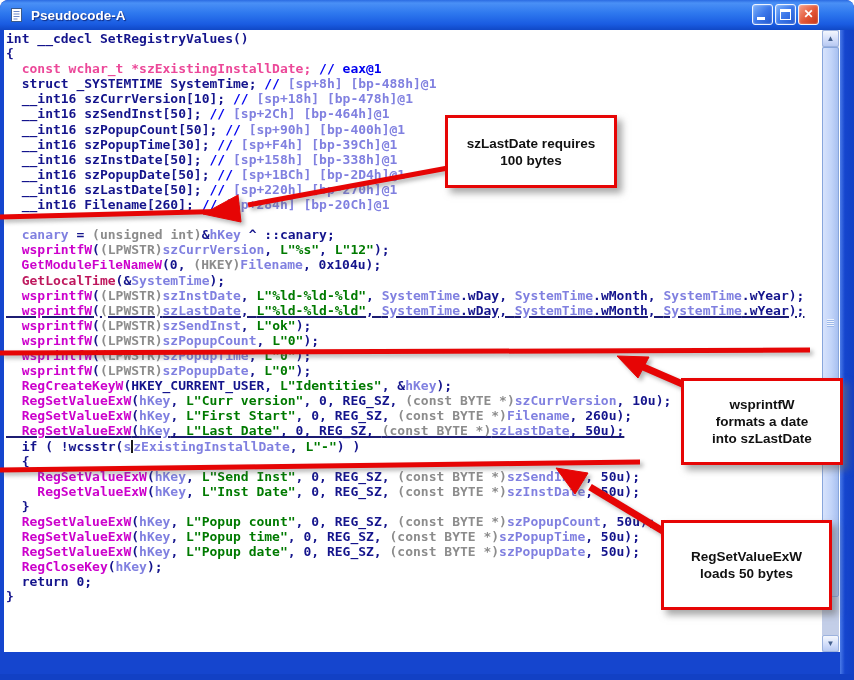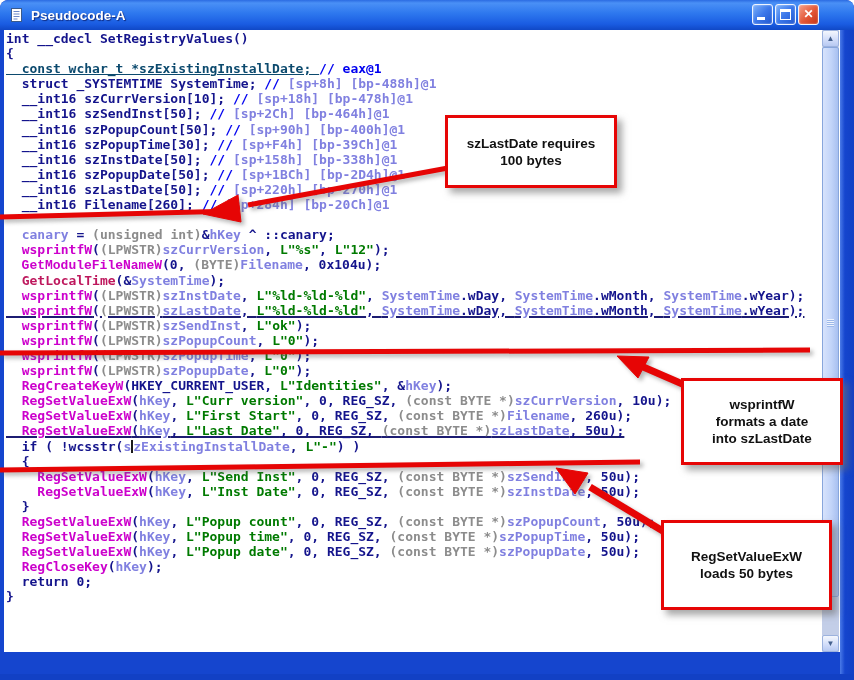--- a/index.html
+++ b/index.html
@@ -86,34 +86,34 @@
       <div class="cap-btn close">
         <span>✕</span>
       </div>
     </div>
   </div>
 
   <div id="client">
     <div id="code">
         <div class="cl"><span style="color: rgb(20, 20, 140);">int __cdecl SetRegistryValues()</span></div>
         <div class="cl"><span style="color: rgb(20, 20, 140);">{</span></div>
-        <div class="cl"><span style="color: #0c4a6e; text-decoration: underline;">  const wchar_t *szExistingInstallDate; </span><span style="color: rgb(0, 0, 240);">// eax@1</span></div>
+        <div class="cl"><span style="color: #ec4899;">  const wchar_t *szExistingInstallDate; </span><span style="color: rgb(0, 0, 240);">// eax@1</span></div>
         <div class="cl"><span style="color: rgb(20, 20, 140);">  struct _SYSTEMTIME SystemTime; </span><span style="color: rgb(0, 0, 240);">// </span><span style="color: rgb(128, 128, 224);">[sp+8h] [bp-488h]@1</span></div>
         <div class="cl"><span style="color: rgb(20, 20, 140);">  __int16 szCurrVersion[10]; </span><span style="color: rgb(0, 0, 240);">// </span><span style="color: rgb(128, 128, 224);">[sp+18h] [bp-478h]@1</span></div>
         <div class="cl"><span style="color: rgb(20, 20, 140);">  __int16 szSendInst[50]; </span><span style="color: rgb(0, 0, 240);">// </span><span style="color: rgb(128, 128, 224);">[sp+2Ch] [bp-464h]@1</span></div>
         <div class="cl"><span style="color: rgb(20, 20, 140);">  __int16 szPopupCount[50]; </span><span style="color: rgb(0, 0, 240);">// </span><span style="color: rgb(128, 128, 224);">[sp+90h] [bp-400h]@1</span></div>
         <div class="cl"><span style="color: rgb(20, 20, 140);">  __int16 szPopupTime[30]; </span><span style="color: rgb(0, 0, 240);">// </span><span style="color: rgb(128, 128, 224);">[sp+F4h] [bp-39Ch]@1</span></div>
         <div class="cl"><span style="color: rgb(20, 20, 140);">  __int16 szInstDate[50]; </span><span style="color: rgb(0, 0, 240);">// </span><span style="color: rgb(128, 128, 224);">[sp+158h] [bp-338h]@1</span></div>
         <div class="cl"><span style="color: rgb(20, 20, 140);">  __int16 szPopupDate[50]; </span><span style="color: rgb(0, 0, 240);">// </span><span style="color: rgb(128, 128, 224);">[sp+1BCh] [bp-2D4h]@1</span></div>
         <div class="cl"><span style="color: rgb(20, 20, 140);">  __int16 szLastDate[50]; </span><span style="color: rgb(0, 0, 240);">// </span><span style="color: rgb(128, 128, 224);">[sp+220h] [bp-270h]@1</span></div>
         <div class="cl"><span style="color: rgb(20, 20, 140);">  __int16 Filename[260]; </span><span style="color: rgb(0, 0, 240);">// </span><span style="color: rgb(128, 128, 224);">[sp+284h] [bp-20Ch]@1</span></div>
         <div class="cl"></div>
         <div class="cl"><span style="color: rgb(128, 128, 224);">  canary</span><span style="color: rgb(20, 20, 140);"> = </span><span style="color: rgb(140, 140, 140);">(unsigned int)</span><span style="color: rgb(20, 20, 140);">&amp;</span><span style="color: rgb(128, 128, 224);">hKey</span><span style="color: rgb(20, 20, 140);"> ^ ::canary;</span></div>
         <div class="cl"><span style="color: rgb(204, 0, 204);">  wsprintfW</span><span style="color: rgb(20, 20, 140);">(</span><span style="color: rgb(140, 140, 140);">(LPWSTR)</span><span style="color: rgb(128, 128, 224);">szCurrVersion</span><span style="color: rgb(20, 20, 140);">, </span><span style="color: rgb(0, 122, 0);">L"%s"</span><span style="color: rgb(20, 20, 140);">, </span><span style="color: rgb(0, 122, 0);">L"12"</span><span style="color: rgb(20, 20, 140);">);</span></div>
-        <div class="cl"><span style="color: rgb(204, 0, 204); font-family: Liberation Mono, monospace;">  GetModuleFileNameW</span><span style="color: rgb(20, 20, 140);">(0, </span><span style="color: rgb(140, 140, 140);">(BYTE)</span><span style="color: rgb(128, 128, 224);">Filename</span><span style="color: rgb(20, 20, 140);">, 0x104u);</span></div>
+        <div class="cl"><span style="color: rgb(204, 0, 204); font-family: Liberation Mono, monospace;">  GetModuleFileNameW</span><span style="color: rgb(20, 20, 140);">(0, </span><span style="color: rgb(140, 140, 140);">(HKEY)</span><span style="color: rgb(128, 128, 224);">Filename</span><span style="color: rgb(20, 20, 140);">, 0x104u);</span></div>
         <div class="cl"><span style="color: #be185d;">  GetLocalTime</span><span style="color: rgb(20, 20, 140);">(&amp;</span><span style="color: rgb(128, 128, 224);">SystemTime</span><span style="color: rgb(20, 20, 140);">);</span></div>
         <div class="cl"><span style="color: rgb(204, 0, 204);">  wsprintfW</span><span style="color: rgb(20, 20, 140);">(</span><span style="color: rgb(140, 140, 140);">(LPWSTR)</span><span style="color: rgb(128, 128, 224);">szInstDate</span><span style="color: rgb(20, 20, 140);">, </span><span style="color: rgb(0, 122, 0);">L"%ld-%ld-%ld"</span><span style="color: rgb(20, 20, 140);">, </span><span style="color: rgb(128, 128, 224);">SystemTime</span><span style="color: rgb(20, 20, 140);">.wDay, </span><span style="color: rgb(128, 128, 224);">SystemTime</span><span style="color: rgb(20, 20, 140);">.wMonth, </span><span style="color: rgb(128, 128, 224);">SystemTime</span><span style="color: rgb(20, 20, 140);">.wYear);</span></div>
         <div class="cl u"><span style="color: rgb(204, 0, 204);">  wsprintfW</span><span style="color: rgb(20, 20, 140);">(</span><span style="color: rgb(140, 140, 140);">(LPWSTR)</span><span style="color: rgb(128, 128, 224);">szLastDate</span><span style="color: rgb(20, 20, 140);">, </span><span style="color: rgb(0, 122, 0);">L"%ld-%ld-%ld"</span><span style="color: rgb(20, 20, 140);">, </span><span style="color: rgb(128, 128, 224);">SystemTime</span><span style="color: rgb(20, 20, 140);">.wDay, </span><span style="color: rgb(128, 128, 224);">SystemTime</span><span style="color: rgb(20, 20, 140);">.wMonth, </span><span style="color: rgb(128, 128, 224);">SystemTime</span><span style="color: rgb(20, 20, 140);">.wYear);</span></div>
         <div class="cl"><span style="color: rgb(204, 0, 204);">  wsprintfW</span><span style="color: rgb(20, 20, 140);">(</span><span style="color: rgb(140, 140, 140);">(LPWSTR)</span><span style="color: rgb(128, 128, 224);">szSendInst</span><span style="color: rgb(20, 20, 140);">, </span><span style="color: rgb(0, 122, 0);">L"ok"</span><span style="color: rgb(20, 20, 140);">);</span></div>
         <div class="cl"><span style="color: rgb(204, 0, 204);">  wsprintfW</span><span style="color: rgb(20, 20, 140);">(</span><span style="color: rgb(140, 140, 140);">(LPWSTR)</span><span style="color: rgb(128, 128, 224);">szPopupCount</span><span style="color: rgb(20, 20, 140);">, </span><span style="color: rgb(0, 122, 0);">L"0"</span><span style="color: rgb(20, 20, 140);">);</span></div>
         <div class="cl"><span style="color: rgb(204, 0, 204);">  wsprintfW</span><span style="color: rgb(20, 20, 140);">(</span><span style="color: rgb(140, 140, 140);">(LPWSTR)</span><span style="color: rgb(128, 128, 224);">szPopupTime</span><span style="color: rgb(20, 20, 140);">, </span><span style="color: rgb(0, 122, 0);">L"0"</span><span style="color: rgb(20, 20, 140);">);</span></div>
         <div class="cl"><span style="color: rgb(204, 0, 204);">  wsprintfW</span><span style="color: rgb(20, 20, 140);">(</span><span style="color: rgb(140, 140, 140);">(LPWSTR)</span><span style="color: rgb(128, 128, 224);">szPopupDate</span><span style="color: rgb(20, 20, 140);">, </span><span style="color: rgb(0, 122, 0);">L"0"</span><span style="color: rgb(20, 20, 140);">);</span></div>
         <div class="cl"><span style="color: rgb(204, 0, 204);">  RegCreateKeyW</span><span style="color: rgb(20, 20, 140);">(HKEY_CURRENT_USER, </span><span style="color: rgb(0, 122, 0);">L"Identities"</span><span style="color: rgb(20, 20, 140);">, &amp;</span><span style="color: rgb(128, 128, 224);">hKey</span><span style="color: rgb(20, 20, 140);">);</span></div>
         <div class="cl"><span style="color: rgb(204, 0, 204);">  RegSetValueExW</span><span style="color: rgb(20, 20, 140);">(</span><span style="color: rgb(128, 128, 224);">hKey</span><span style="color: rgb(20, 20, 140);">, </span><span style="color: rgb(0, 122, 0);">L"Curr version"</span><span style="color: rgb(20, 20, 140);">, 0, REG_SZ, </span><span style="color: rgb(140, 140, 140);">(const BYTE *)</span><span style="color: rgb(128, 128, 224);">szCurrVersion</span><span style="color: rgb(20, 20, 140);">, 10u);</span></div>
         <div class="cl"><span style="color: rgb(204, 0, 204);">  RegSetValueExW</span><span style="color: rgb(20, 20, 140);">(</span><span style="color: rgb(128, 128, 224);">hKey</span><span style="color: rgb(20, 20, 140);">, </span><span style="color: rgb(0, 122, 0);">L"First Start"</span><span style="color: rgb(20, 20, 140);">, 0, REG_SZ, </span><span style="color: rgb(140, 140, 140);">(const BYTE *)</span><span style="color: rgb(128, 128, 224);">Filename</span><span style="color: rgb(20, 20, 140);">, 260u);</span></div>

